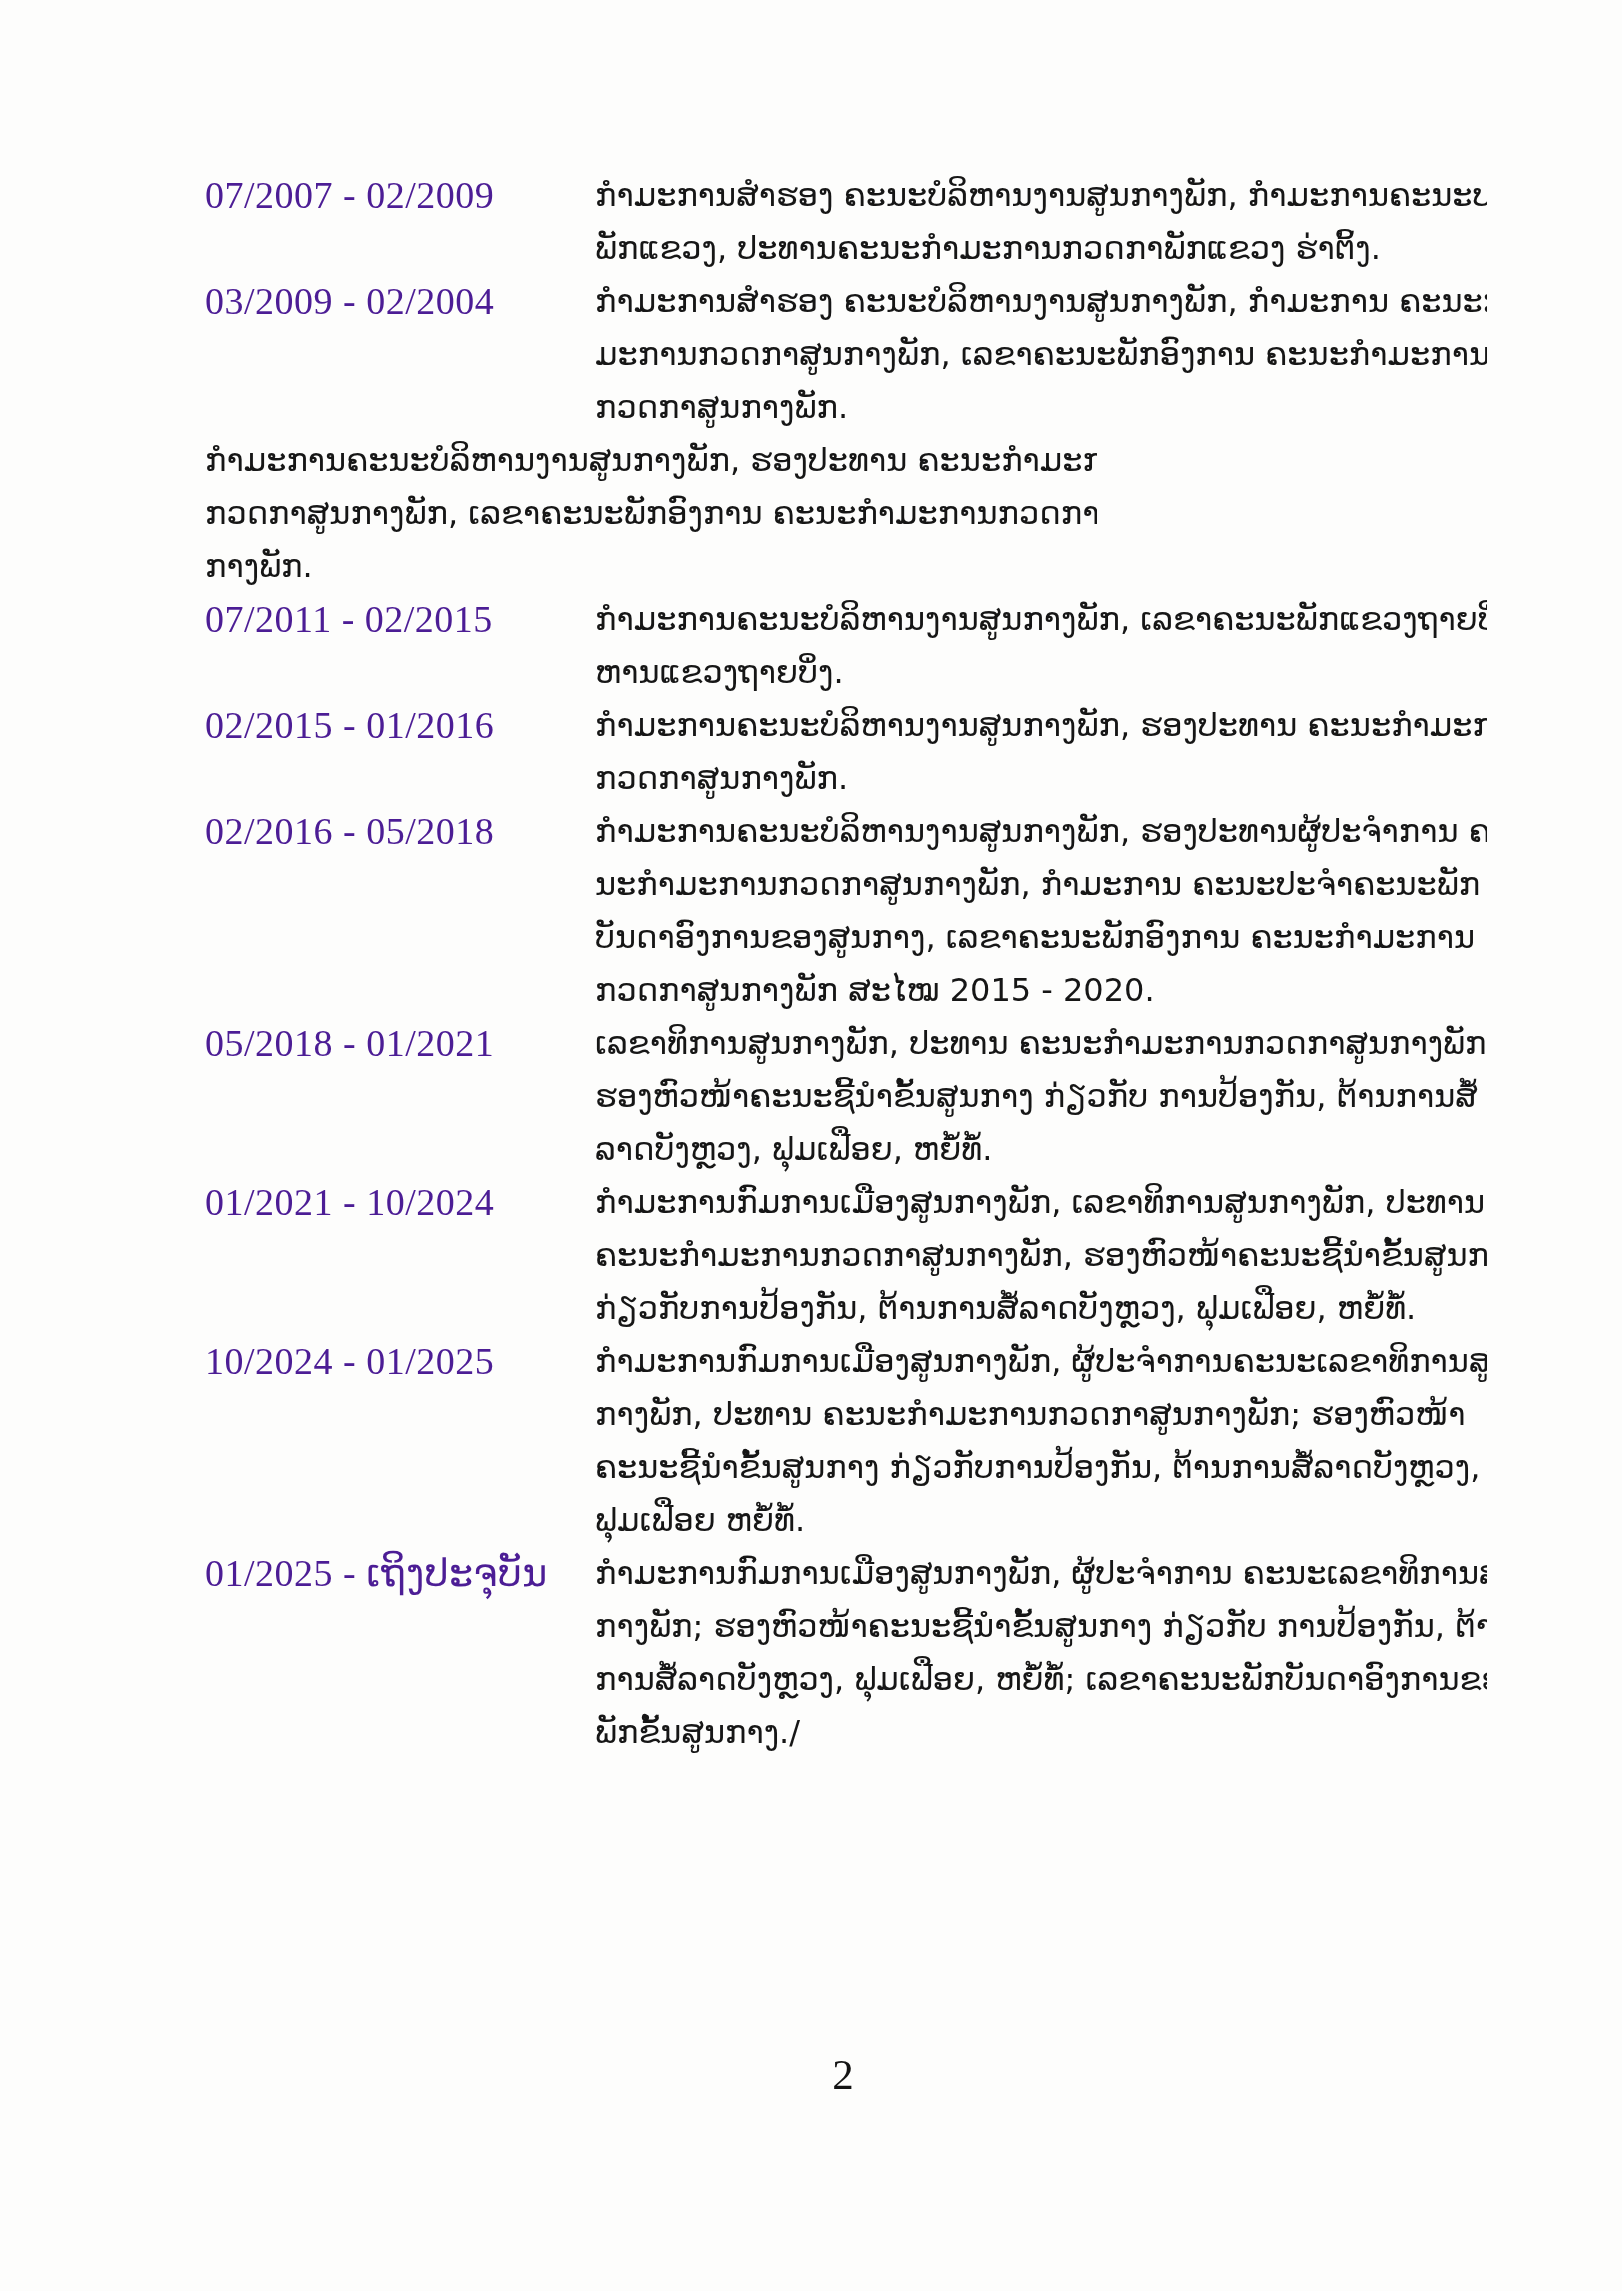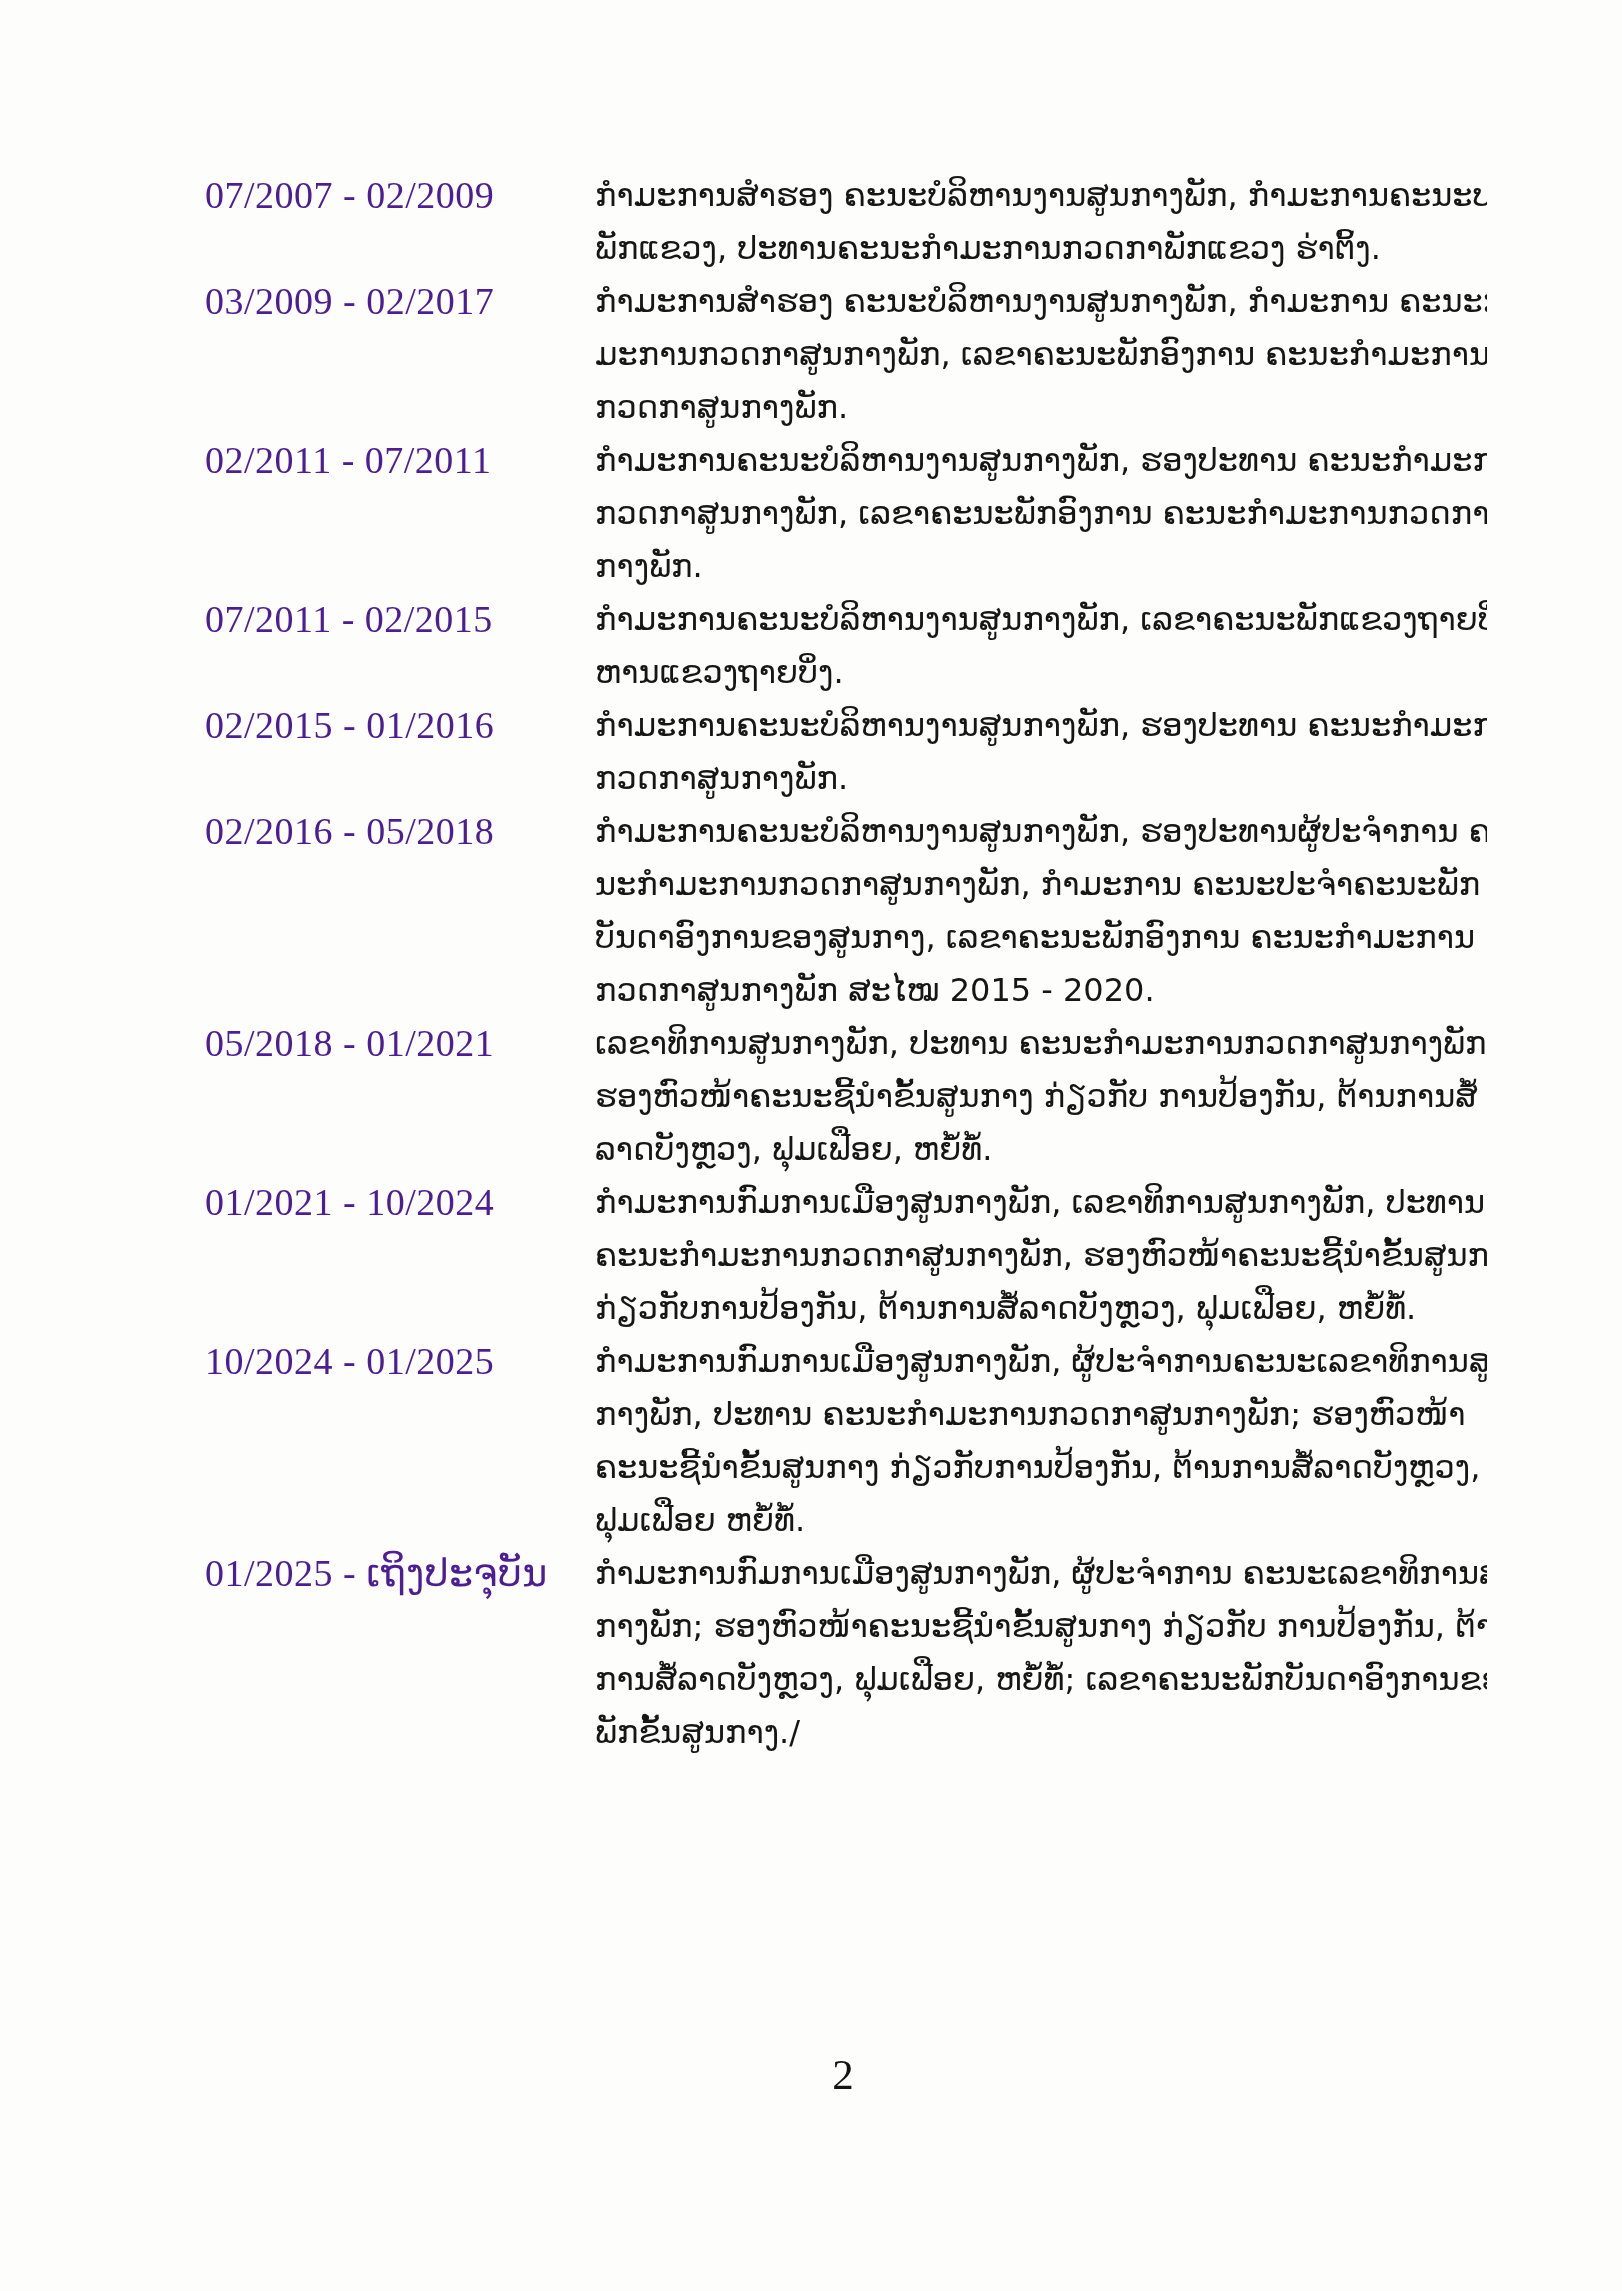--- a/index.html
+++ b/index.html
@@ -65,29 +65,28 @@
 <div class="page">
   <div class="timeline" id="timeline">
       <div class="trow">
         <div class="period">07/2007 - 02/2009</div>
         <div class="desc">
           <div class="text-line">ກຳມະການສຳຮອງ ຄະນະບໍລິຫານງານສູນກາງພັກ, ກຳມະການຄະນະປະຈຳ</div>
           <div class="text-line">ພັກແຂວງ, ປະທານຄະນະກຳມະການກວດກາພັກແຂວງ ຮ່າຕິ້ງ.</div>
         </div>
       </div>
       <div class="trow">
-        <div class="period">03/2009 - 02/2017</div>
+        <div class="period">03/2009 - 02/2004</div>
         <div class="desc">
           <div class="text-line">ກຳມະການສຳຮອງ ຄະນະບໍລິຫານງານສູນກາງພັກ, ກຳມະການ ຄະນະກຳ</div>
           <div class="text-line">ມະການກວດກາສູນກາງພັກ, ເລຂາຄະນະພັກອົງການ ຄະນະກຳມະການ</div>
           <div class="text-line">ກວດກາສູນກາງພັກ.</div>
         </div>
       </div>
       <div class="trow">
-        <div class="period">02/2011 - 07/2011</div>
         <div class="desc">
           <div class="text-line">ກຳມະການຄະນະບໍລິຫານງານສູນກາງພັກ, ຮອງປະທານ ຄະນະກຳມະການ</div>
           <div class="text-line">ກວດກາສູນກາງພັກ, ເລຂາຄະນະພັກອົງການ ຄະນະກຳມະການກວດກາສູນ</div>
           <div class="text-line">ກາງພັກ.</div>
         </div>
       </div>
       <div class="trow">
         <div class="period">07/2011 - 02/2015</div>
         <div class="desc">
           <div class="text-line">ກຳມະການຄະນະບໍລິຫານງານສູນກາງພັກ, ເລຂາຄະນະພັກແຂວງຖາຍບິ່ງ,</div>

